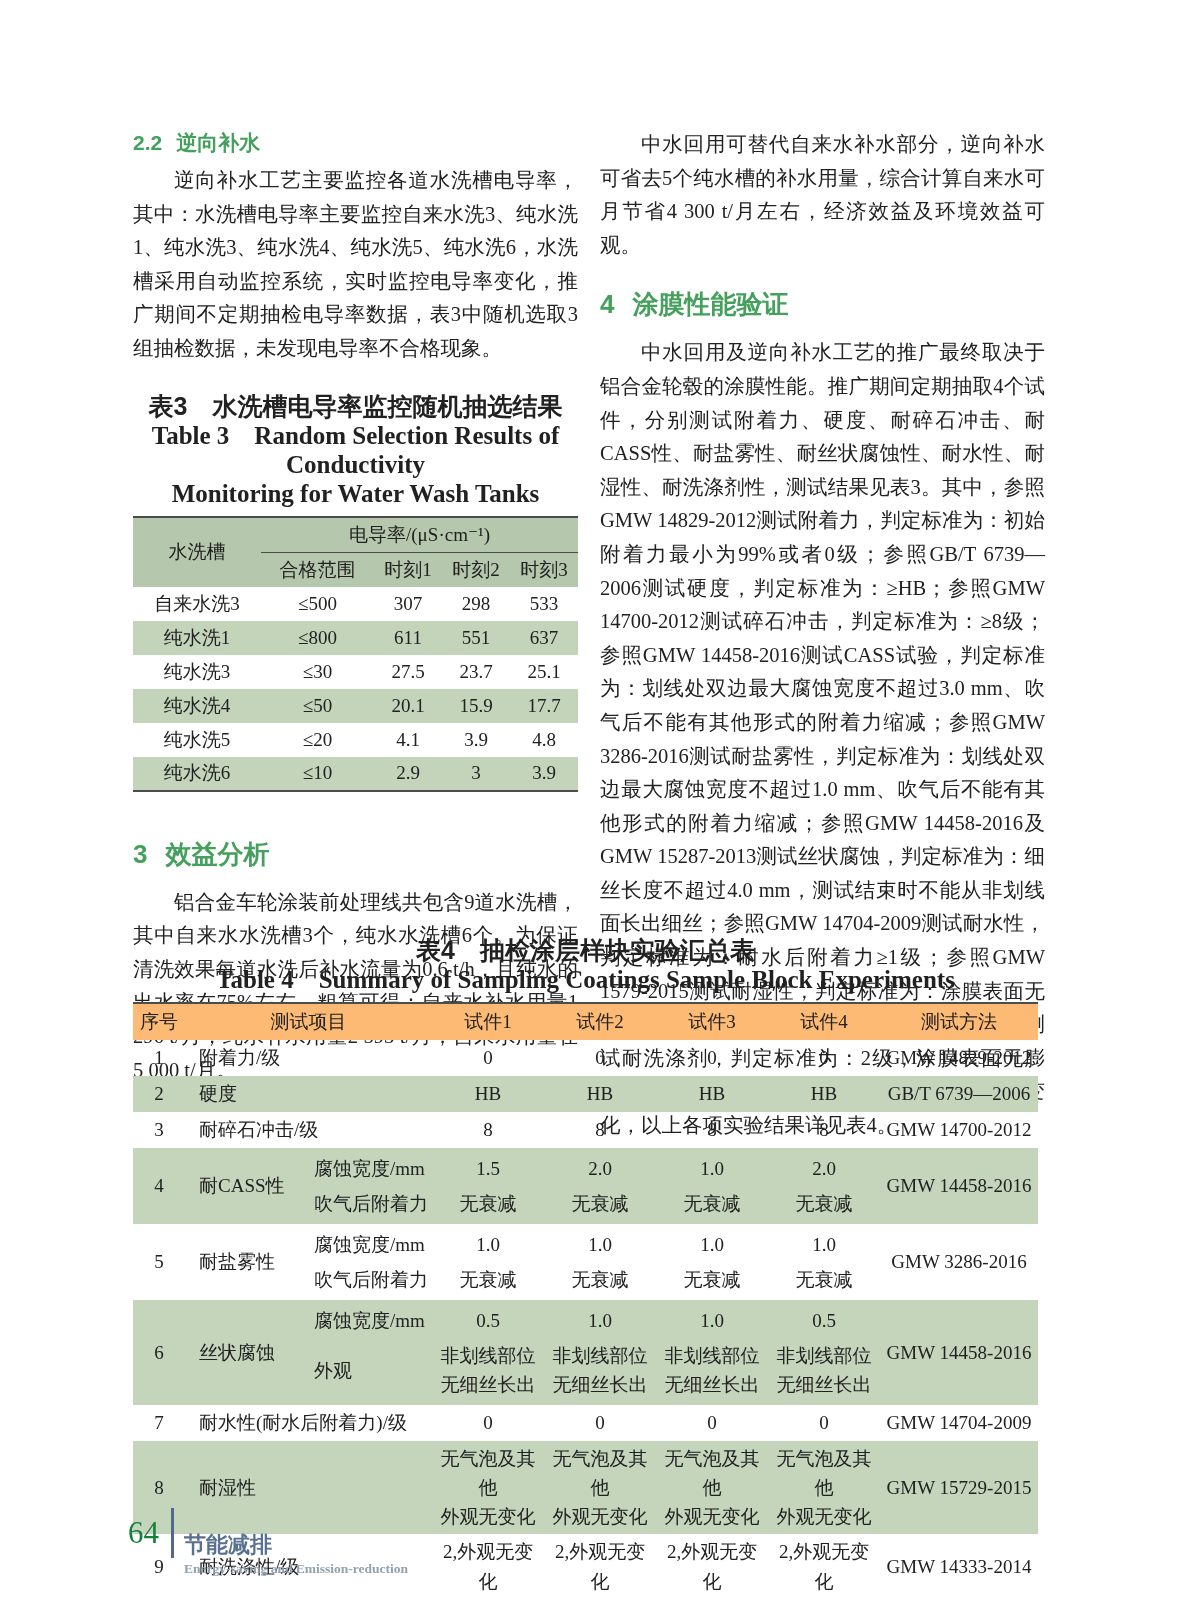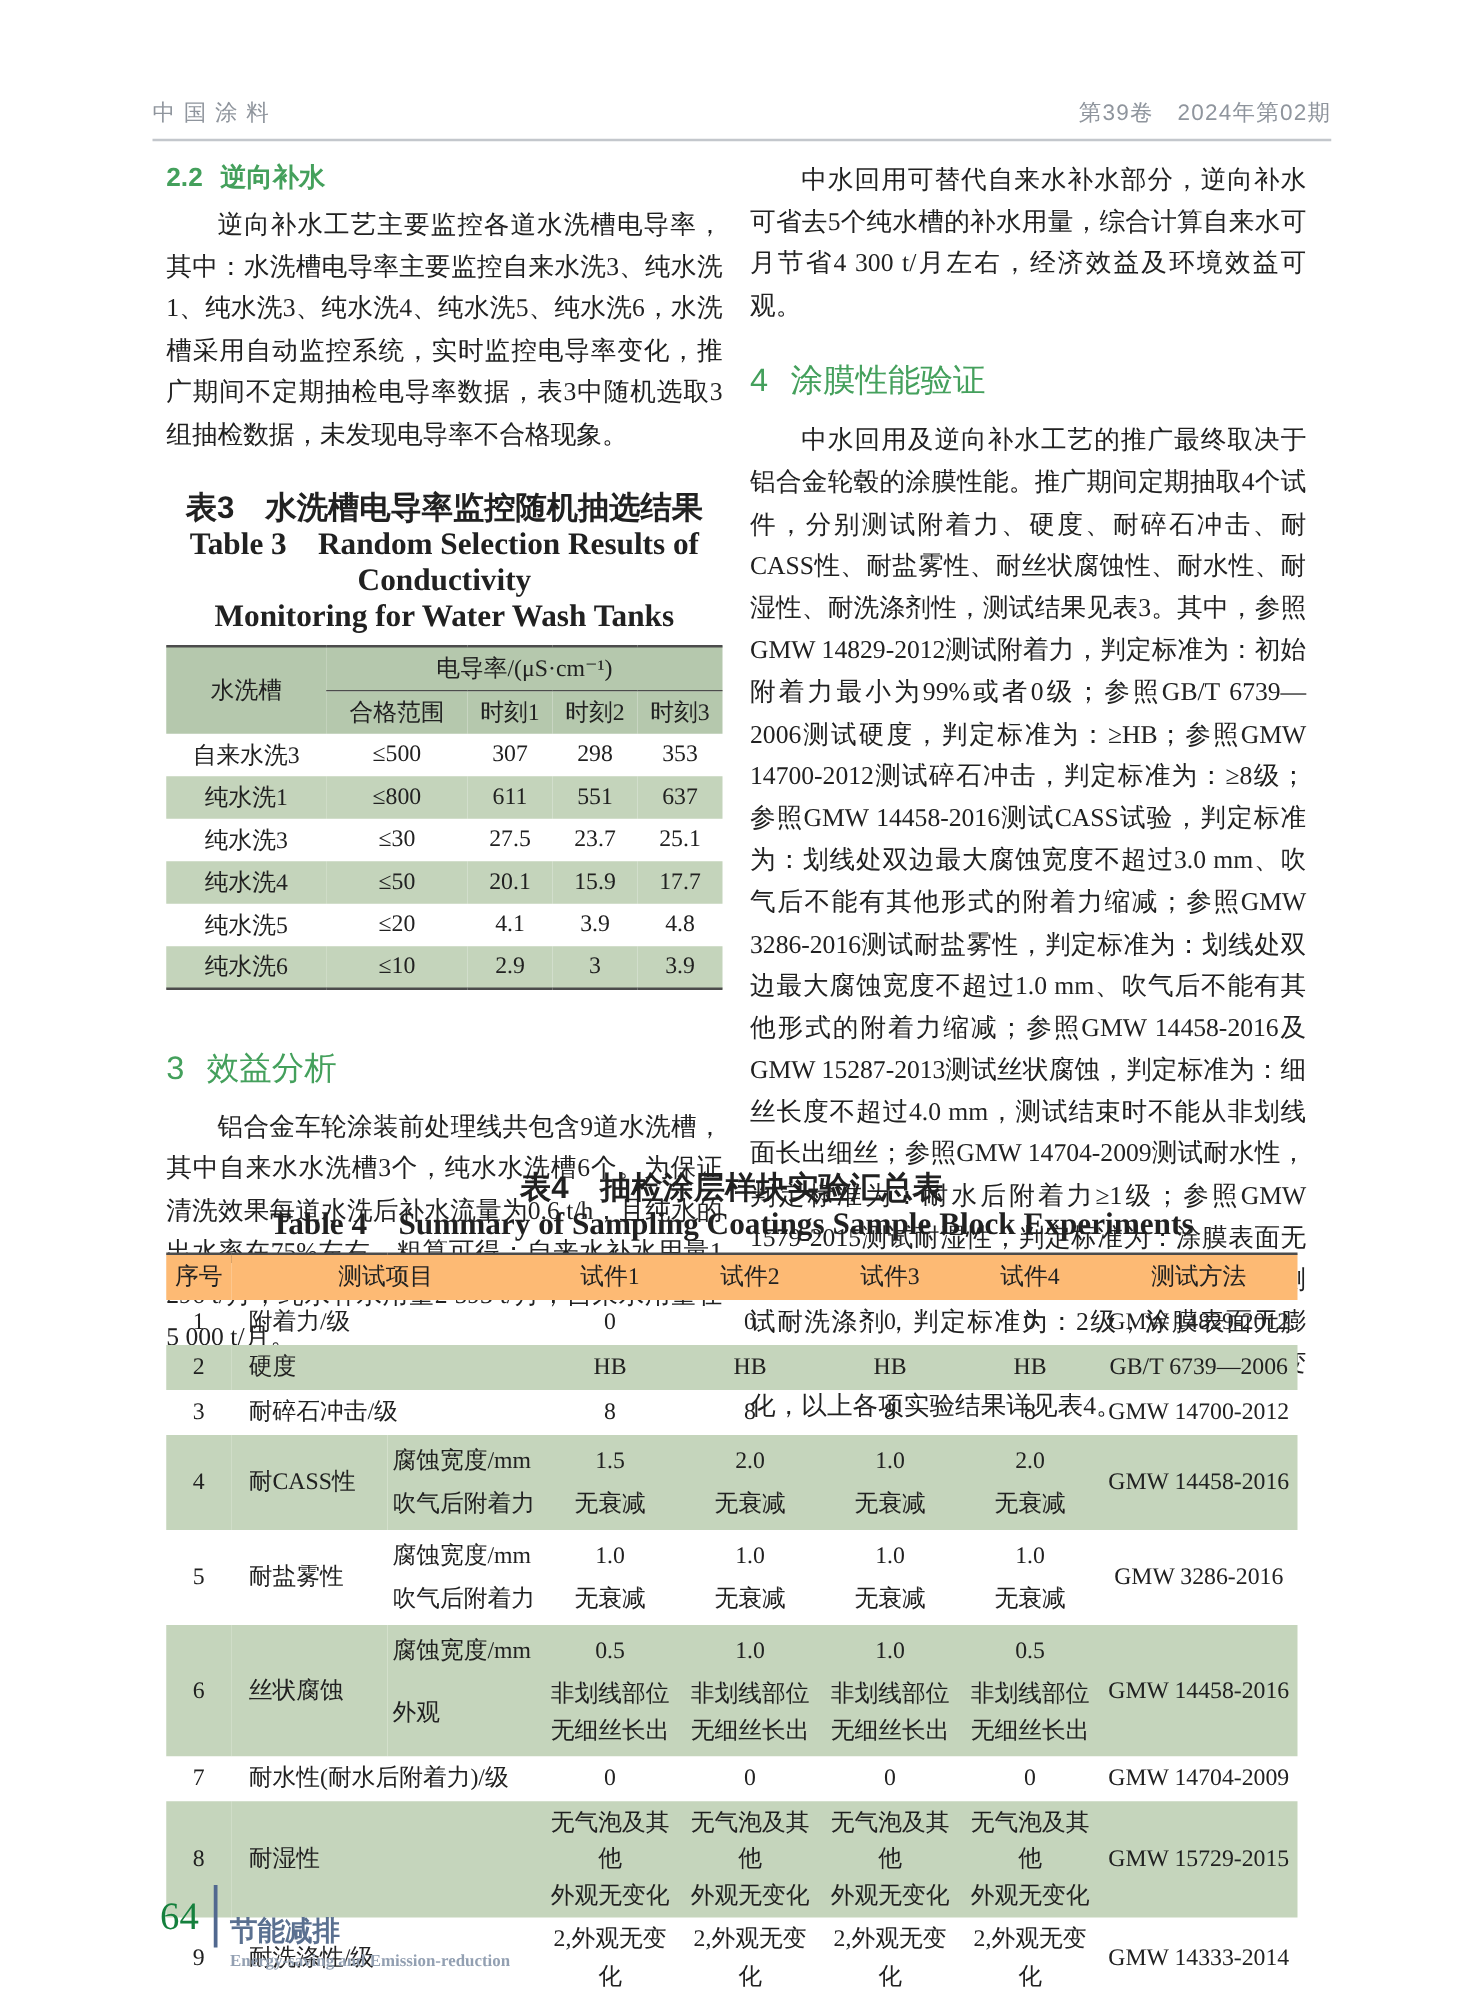--- a/index.html
+++ b/index.html
@@ -17,21 +17,21 @@
   
   .columns { position:absolute; top:128px; left:133px; width:912px;
              display:flex; justify-content:space-between; }
   .col { width:445px; }
 
   p.body { font-size:20.5px; line-height:33.6px; text-align:justify; text-indent:2em; }
 
   .h-small { font-family:"Liberation Sans",sans-serif; font-weight:bold; color:#44a05c;
              font-size:21px; line-height:30px; margin-bottom:6px; }
   .h-small .num { margin-right:14px; }
-  .h-large { font-family:"Liberation Sans",sans-serif; font-weight:normal; color:#44a05c;
+  .h-large { font-family:"Liberation Sans",sans-serif; font-weight:bold; color:#44a05c;
              font-size:26px; line-height:36px; margin:24px 0 14px 0; }
   .h-large .num { margin-right:18px; }
 
   .tblcap { text-align:center; font-weight:bold; font-size:25px; line-height:29px; margin-top:26px; }
   .tblcap .cn { font-family:"Liberation Sans",sans-serif; }
 
   table { border-collapse:collapse; }
 
   
   .t3 { width:445px; margin-top:8px; border-top:2px solid #4c4c4c; border-bottom:2px solid #4c4c4c;
@@ -61,24 +61,20 @@
   .footer .fbar { width:3px; height:50px; background:#51688f; margin-right:10px; }
   .footer .fcn { font-family:"Liberation Sans",sans-serif; font-weight:bold; font-size:22px;
                  color:#5a7090; line-height:26px;margin-top:43px; }
   .footer .fen { font-size:13.5px; color:#93a0b2; font-weight:bold; margin-top:3px; }
 </style>
 </head>
 <body>
 
 <div class="page">
 
-  <div class="runhead">
-    <span class="jname">中国涂料</span>
-    <span class="jissue">第39卷　2024年第02期</span>
-  </div>
 
   <div class="columns">
 
     <div class="col">
       <div class="h-small">
         <span class="num">2.2</span><span>逆向补水</span>
       </div>
       <p class="body">逆向补水工艺主要监控各道水洗槽电导率，其中：水洗槽电导率主要监控自来水洗3、纯水洗1、纯水洗3、纯水洗4、纯水洗5、纯水洗6，水洗槽采用自动监控系统，实时监控电导率变化，推广期间不定期抽检电导率数据，表3中随机选取3组抽检数据，未发现电导率不合格现象。</p>
 
       <div class="tblcap">
@@ -104,21 +100,21 @@
           <td>合格范围</td>
           <td>时刻1</td>
           <td>时刻2</td>
           <td>时刻3</td>
         </tr>
         <tr>
           <td>自来水洗3</td>
               <td>≤500</td>
               <td>307</td>
               <td>298</td>
-              <td>353</td>
+              <td>533</td>
         </tr>
         <tr class="shade">
           <td>纯水洗1</td>
               <td>≤800</td>
               <td>611</td>
               <td>551</td>
               <td>637</td>
         </tr>
         <tr>
           <td>纯水洗3</td>

